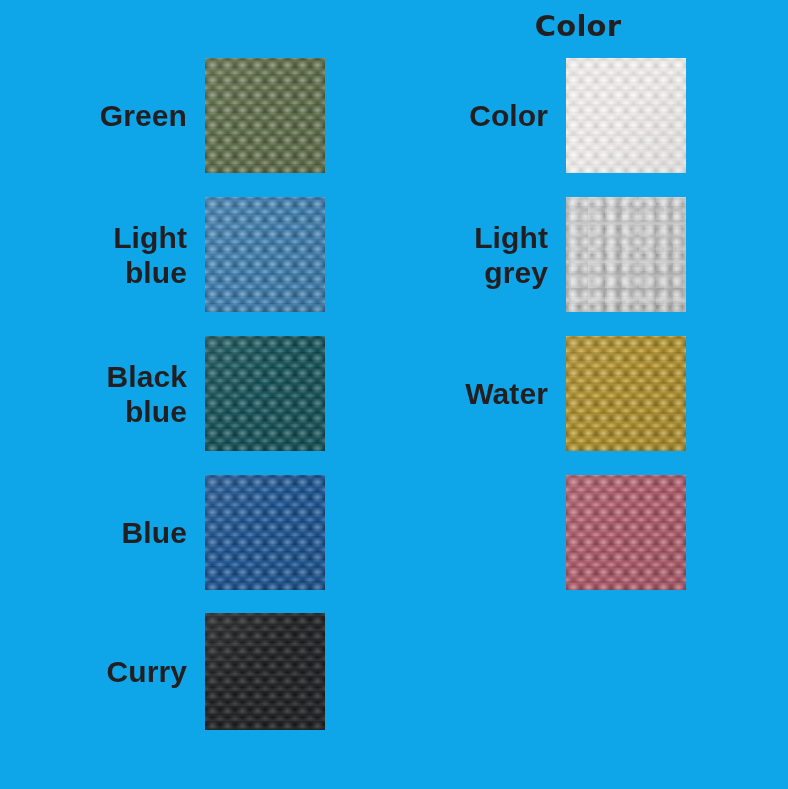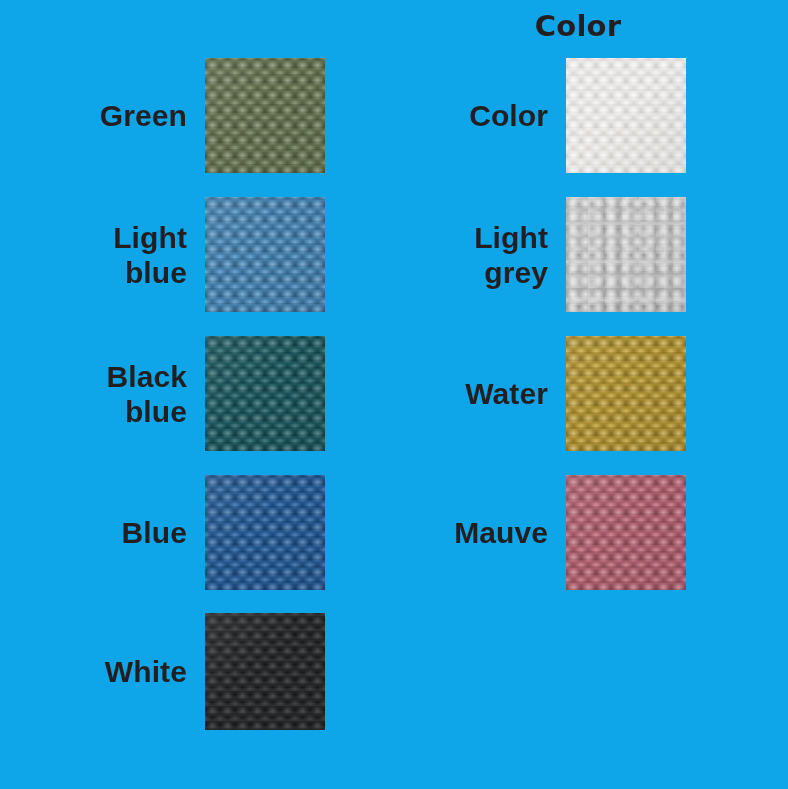--- a/index.html
+++ b/index.html
@@ -177,21 +177,21 @@
   <div class="row col-left" style="top:475px;">
     <div class="label">Blue</div>
     <div class="swatch" style="background-color: rgb(20, 84, 154);">
       <div class="weave"></div>
       <div class="threads"></div>
       <div class="shade"></div>
     </div>
   </div>
 
   <div class="row col-left" style="top:613px;height:117px;">
-    <div class="label" style="height:117px;">White</div>
+    <div class="label" style="height:117px;">Curry</div>
     <div class="swatch dark" style="height: 117px; background-color: rgb(34, 36, 38);">
       <div class="weave"></div>
       <div class="threads"></div>
       <div class="shade"></div>
     </div>
   </div>
 
   <div class="row col-right" style="top:58px;">
     <div class="label">Color</div>
     <div class="swatch pale" style="background-color: rgb(236, 233, 230);">
@@ -214,21 +214,20 @@
   <div class="row col-right" style="top:336px;">
     <div class="label">Water</div>
     <div class="swatch" style="background-color: rgb(190, 154, 39);">
       <div class="weave"></div>
       <div class="threads"></div>
       <div class="shade"></div>
     </div>
   </div>
 
   <div class="row col-right" style="top:475px;">
-    <div class="label">Mauve</div>
     <div class="swatch" style="background-color: rgb(188, 93, 110);">
       <div class="weave"></div>
       <div class="threads"></div>
       <div class="shade"></div>
     </div>
   </div>
 
 
 </div>
 

